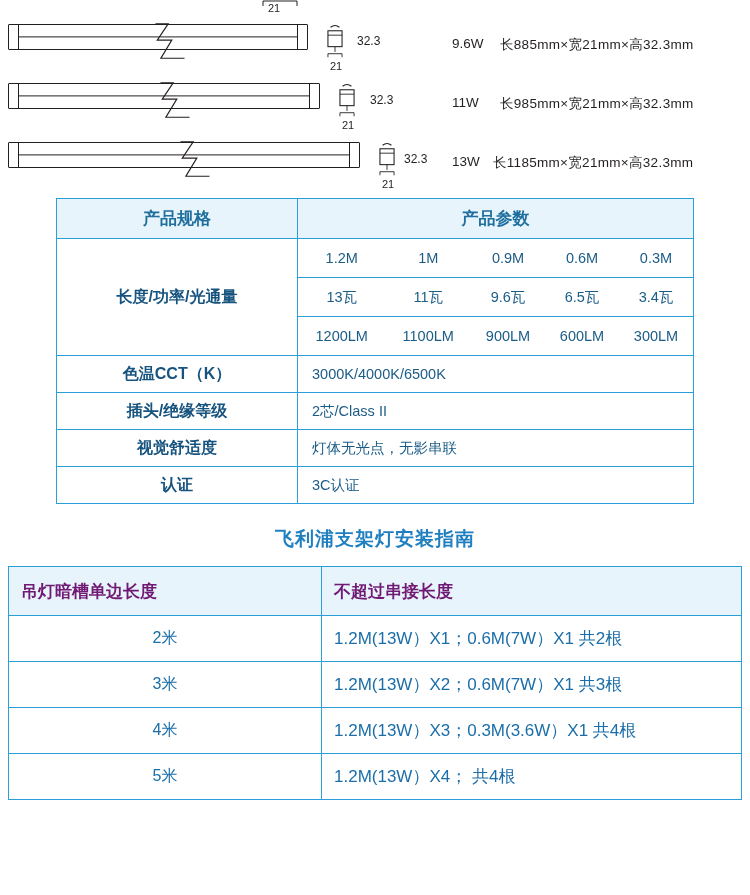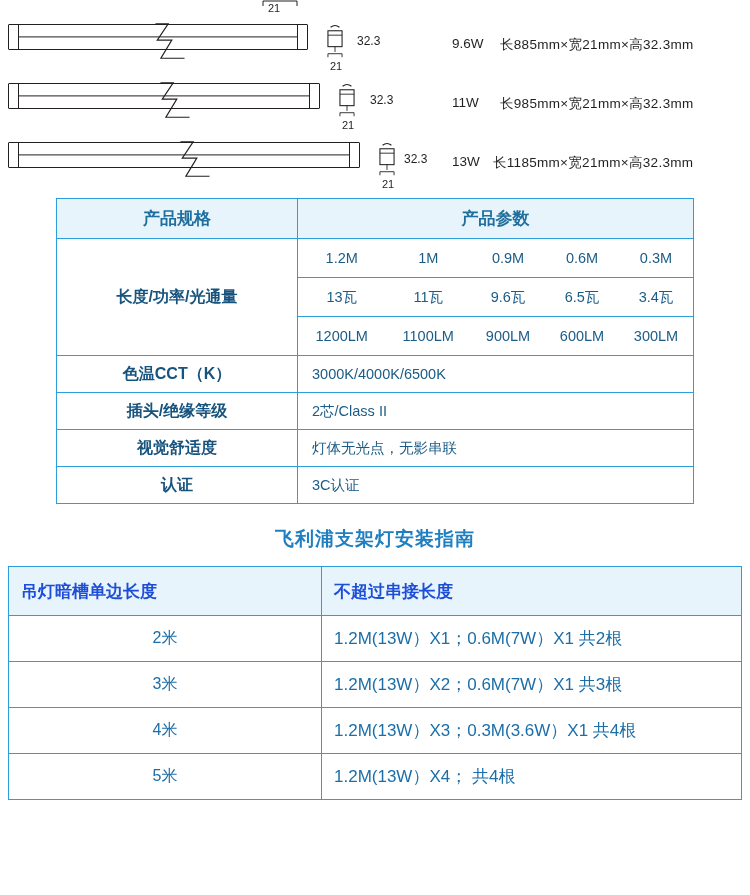--- a/index.html
+++ b/index.html
@@ -167,21 +167,21 @@
     color: #1b6ea8;
     font-size: 16px;
     text-align: center;
     height: 45px;
     padding: 0;
   }
   .t2 .hdr td {
     background: #e8f4fb;
     font-weight: bold;
     font-size: 17px;
-    color: #1d4ed8;
+    color: #701a75;
     height: 48px;
   }
   .t2 .hdr td.left { text-align: left; padding-left: 12px; }
   .t2 td.detail {
     text-align: left;
     padding-left: 12px;
     font-size: 17px;
   }
 </style>
 </head>

